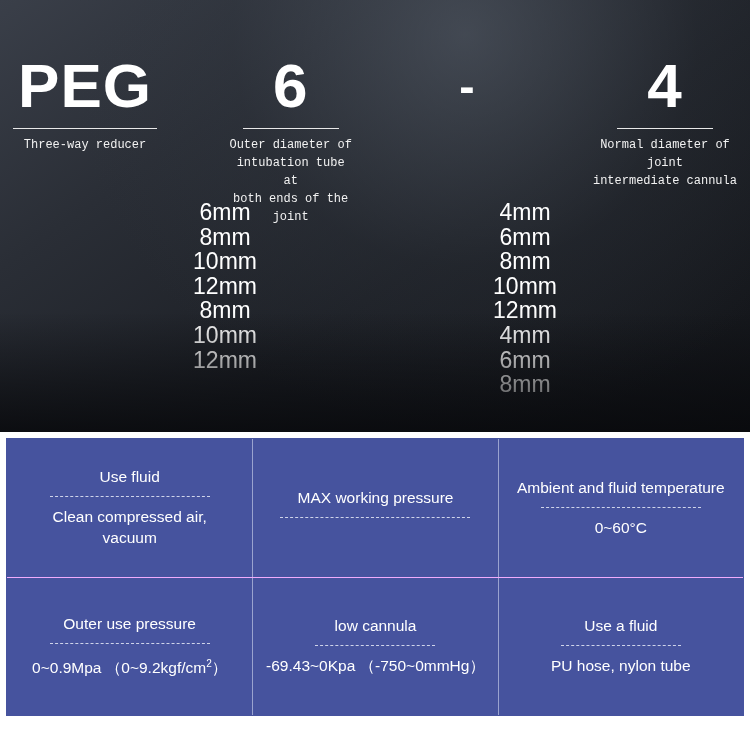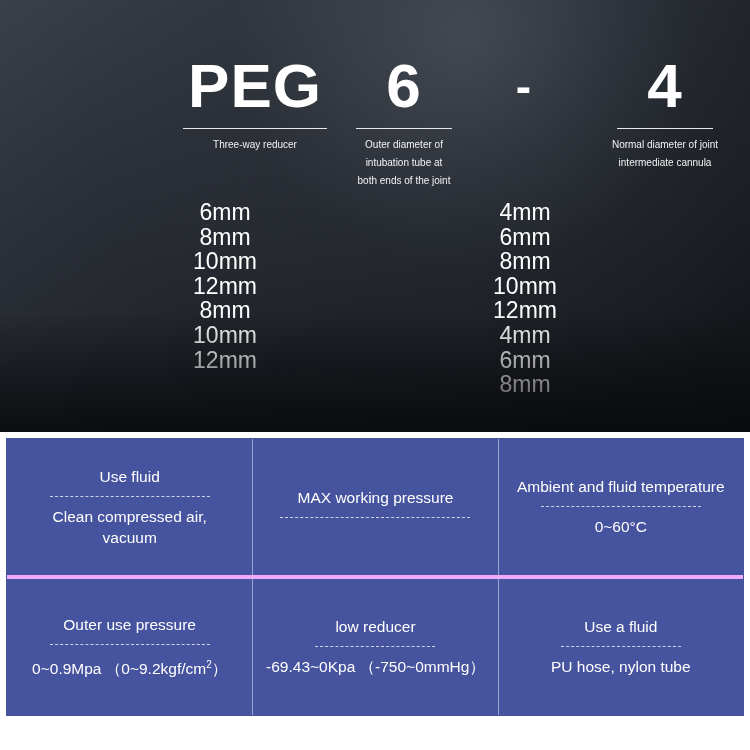--- a/index.html
+++ b/index.html
@@ -40,21 +40,21 @@
     background: linear-gradient(180deg, rgba(10,11,14,0) 0%, rgba(8,9,12,0.85) 100%);
     pointer-events: none;
   }
 
   .code-row {
     position: absolute;
     left: 0;
     top: 48px;
     width: 750px;
     display: flex;
-    justify-content: flex-end;
+    justify-content: space-between;
     align-items: flex-start;
   }
   .code-seg {
     text-align: center;
     color: #ffffff;
   }
   .code-main {
     font-size: 62px;
     font-weight: bold;
     line-height: 76px;
@@ -75,24 +75,25 @@
     height: 1px;
     background: #e8e8e8;
     margin: 4px auto 7px auto;
   }
   .div-peg  { width: 144px; }
   .div-six  { width: 96px; }
   .div-four { width: 96px; }
   .div-none { visibility: hidden; }
 
   .caption {
-    font-size: 10px;
+    font-size: 12px;
     line-height: 18px;
     color: #f2f2f2;
     white-space: pre-line;
+    font-family: Liberation Mono, monospace;
   }
 
   .lists {
     position: absolute;
     top: 200px;
     left: 0;
     width: 750px;
     display: flex;
     justify-content: center;
   }
@@ -116,21 +117,21 @@
     background: #46539e;
     border: 1px solid #46539e;
     box-sizing: border-box;
     display: flex;
     flex-direction: column;
   }
   .trow {
     display: flex;
     flex: 1 1 50%;
   }
-  .trow.top-row { border-bottom: 4px solid #f0abfc; }
+  .trow.top-row { border-bottom: 1px solid #f0abfc; }
   .tcell {
     flex: 1 1 33.333%;
     color: #ffffff;
     display: flex;
     flex-direction: column;
     align-items: center;
     justify-content: center;
     padding: 4px 8px;
     box-sizing: border-box;
     text-align: center;
@@ -240,21 +241,21 @@
       </div>
     </div>
 
     <div class="trow">
       <div class="tcell">
         <div class="cell-title">Outer use pressure</div>
         <div class="cell-dash"></div>
         <div class="cell-val">0~0.9Mpa （0~9.2kgf/cm<sup>2</sup>）</div>
       </div>
       <div class="tcell">
-        <div class="cell-title">low reducer</div>
+        <div class="cell-title">low cannula</div>
         <div class="cell-dash narrow-dash"></div>
         <div class="cell-val">-69.43~0Kpa （-750~0mmHg）</div>
       </div>
       <div class="tcell">
         <div class="cell-title">Use a fluid</div>
         <div class="cell-dash narrow-dash"></div>
         <div class="cell-val">PU hose, nylon tube</div>
       </div>
     </div>
 

